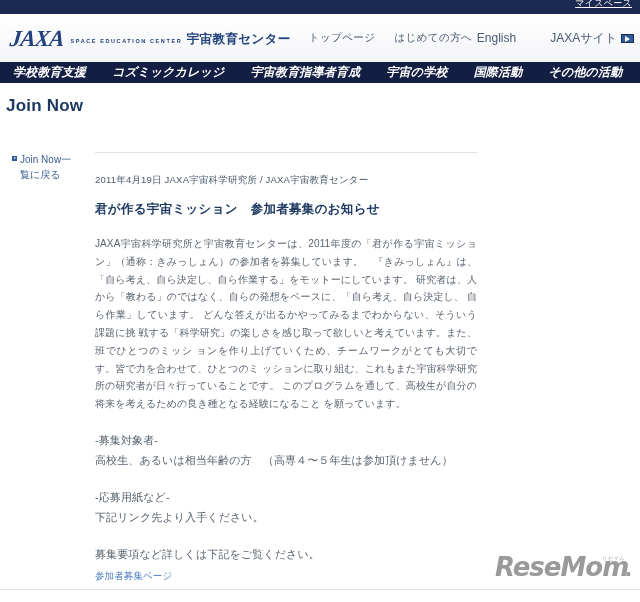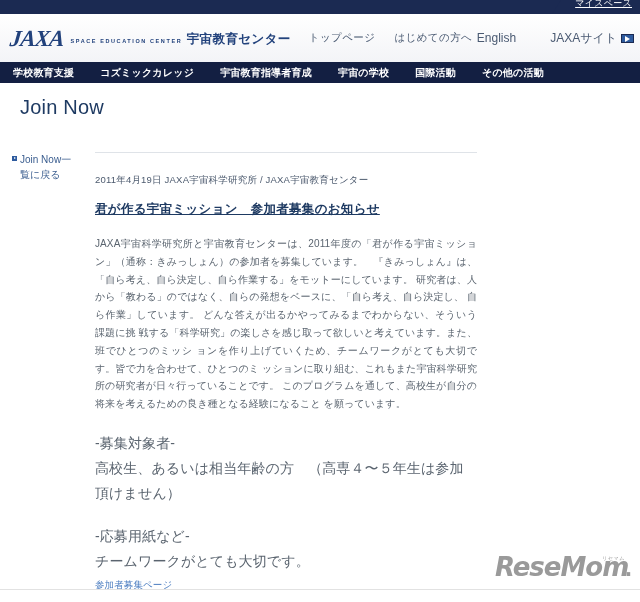--- a/index.html
+++ b/index.html
@@ -82,29 +82,30 @@
     border-color:transparent transparent transparent #ffffff;
   }
 
   
   .navbar {
     position:absolute; top:62px; left:0; width:640px; height:21px;
     background:#131f42;
     display:flex; align-items:center;
   }
   .navbar a {
-    color:#ffffff; font-size:10px; text-decoration:none;
+    color:#ffffff; font-size:12px; text-decoration:none;
     white-space:nowrap; padding:0 13px; letter-spacing:.2px;
     font-weight:bold;
+    font-style:italic;
   }
 
   
   .page-title {
-    position:absolute; top:96px; left:20px;
-    font-size:20px; color:#1e3a62; font-weight:normal;
+    position:absolute; top:96px; left:6px;
+    font-size:17px; color:#1e3a62; font-weight:bold;
     letter-spacing:.2px;
   }
 
   
   .sidebar {
     position:absolute; top:152px; left:12px; width:80px;
   }
   .side-link {
     display:flex; align-items:flex-start;
     font-size:10px; color:#3a5d8f; text-decoration:none; line-height:1.5;
@@ -122,28 +123,28 @@
 
   .article {
     position:absolute; top:152px; left:95px; width:382px;
   }
   .art-rule { width:100%; height:1px; background:#dfe3e8; }
   .art-date {
     margin-top:21px; font-size:9.5px; color:#4c5a6e; letter-spacing:.2px;
   }
   .art-head {
     margin-top:14px; font-size:12.5px; font-weight:bold;
-    color:#1e3a62; letter-spacing:.3px;text-decoration:underline;
+    color:#1e3a62; letter-spacing:.3px;
   }
   .art-body {
     margin-top:17px; font-size:10px; color:#5a646f;
     line-height:1.78; text-align:justify; letter-spacing:.1px;
   }
   .art-block {
-    margin-top:18px; font-size:14px; color:#5a646f;
+    margin-top:18px; font-size:11px; color:#5a646f;
     line-height:1.78; white-space:pre-line; letter-spacing:.1px;
   }
   .art-link {
     font-size:9.5px; color:#4a7cc0; text-decoration:none;
     line-height:1.78; letter-spacing:.1px;
   }
 
   
   .watermark {
     position:absolute; right:8px; bottom:22px;
@@ -215,21 +216,22 @@
   </div>
 
   <div class="article">
     <div class="art-rule"></div>
     <div class="art-date">2011年4月19日 JAXA宇宙科学研究所 / JAXA宇宙教育センター</div>
     <div class="art-head">君が作る宇宙ミッション　参加者募集のお知らせ</div>
     <p class="art-body">JAXA宇宙科学研究所と宇宙教育センターは、2011年度の「君が作る宇宙ミッション」（通称：きみっしょん）の参加者を募集しています。　『きみっしょん』は、「自ら考え、自ら決定し、自ら作業する」をモットーにしています。 研究者は、人から「教わる」のではなく、自らの発想をベースに、「自ら考え、自ら決定し、 自ら作業」しています。 どんな答えが出るかやってみるまでわからない、そういう課題に挑 戦する「科学研究」の楽しさを感じ取って欲しいと考えています。また、班でひとつのミッシ ョンを作り上げていくため、チームワークがとても大切です。皆で力を合わせて、ひとつのミ ッションに取り組む、これもまた宇宙科学研究所の研究者が日々行っていることです。 このプログラムを通して、高校生が自分の将来を考えるための良き種となる経験になること を願っています。</p>
     <div class="art-block">-募集対象者-
 高校生、あるいは相当年齢の方　（高専４〜５年生は参加頂けません）</div>
     <div class="art-block">-応募用紙など-
-チームワークがとても大切です。</div>
+下記リンク先より入手ください。</div>
+    <div class="art-block">募集要項など詳しくは下記をご覧ください。</div>
     <a class="art-link" href="#">参加者募集ページ</a>
   </div>
 
   <div class="watermark">
     <span class="wm-text">ReseMom</span>
     <span class="wm-ruby">リセマム</span>
     <span class="wm-dot">.</span>
   </div>
   <div class="bottom-rule"></div>
 

